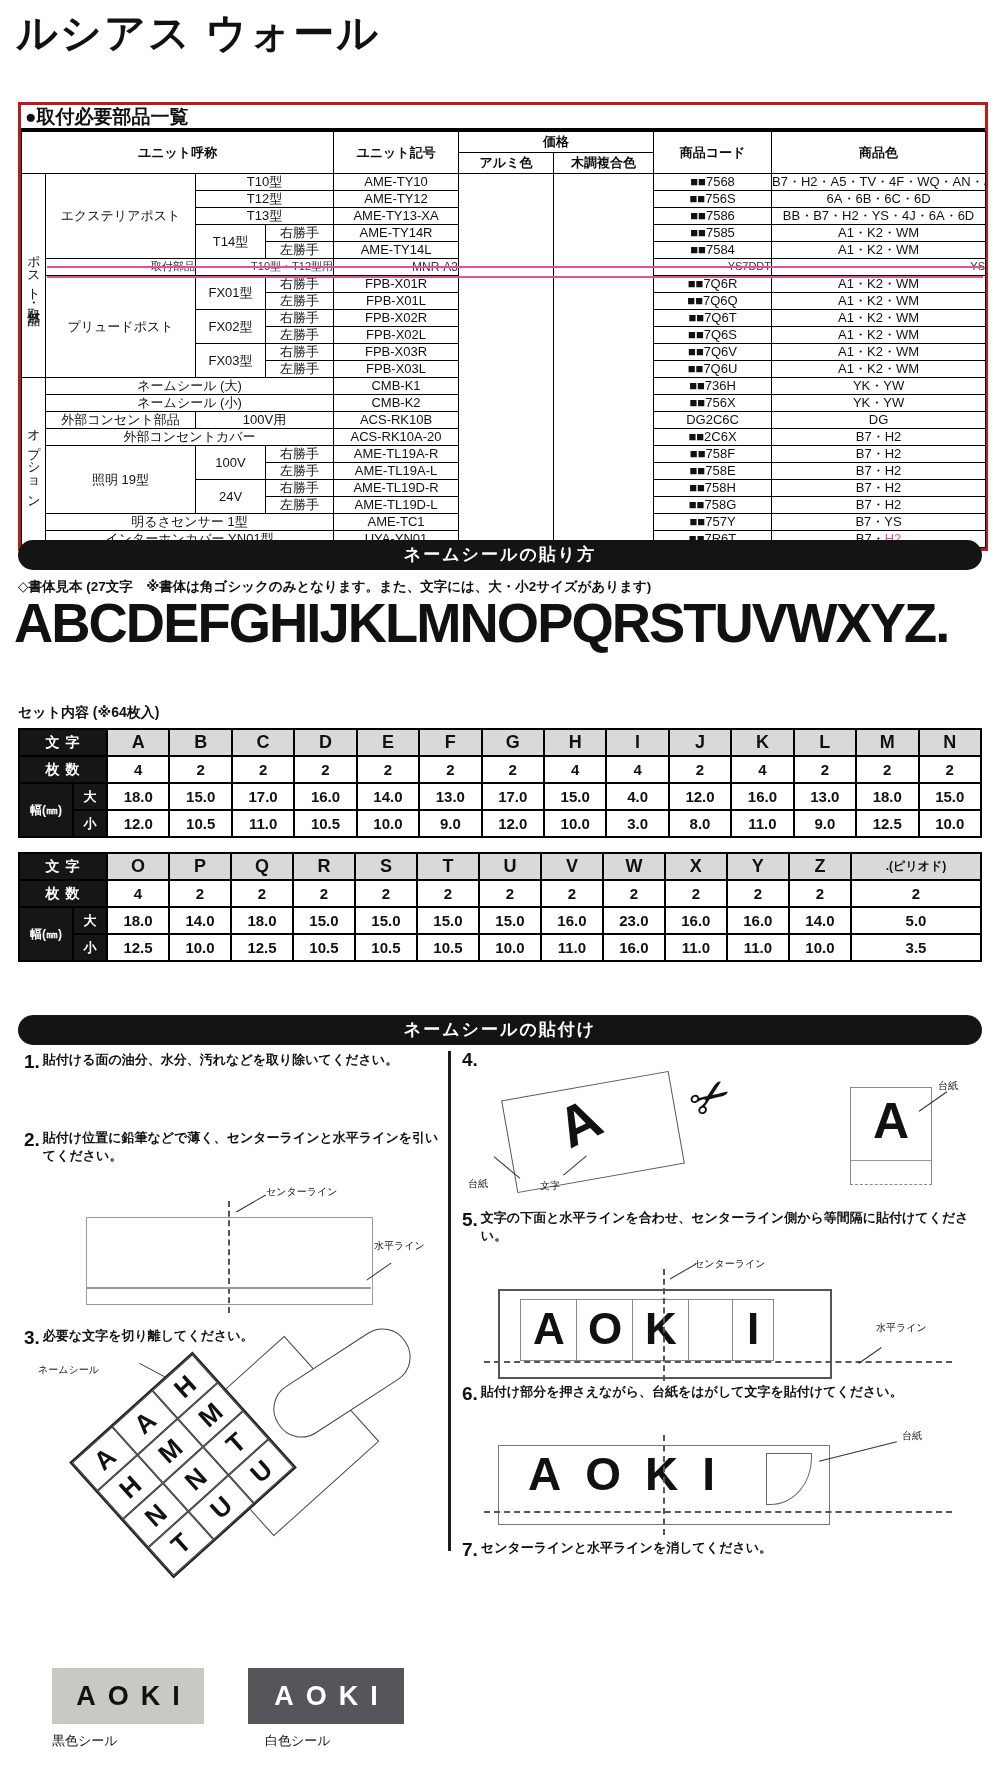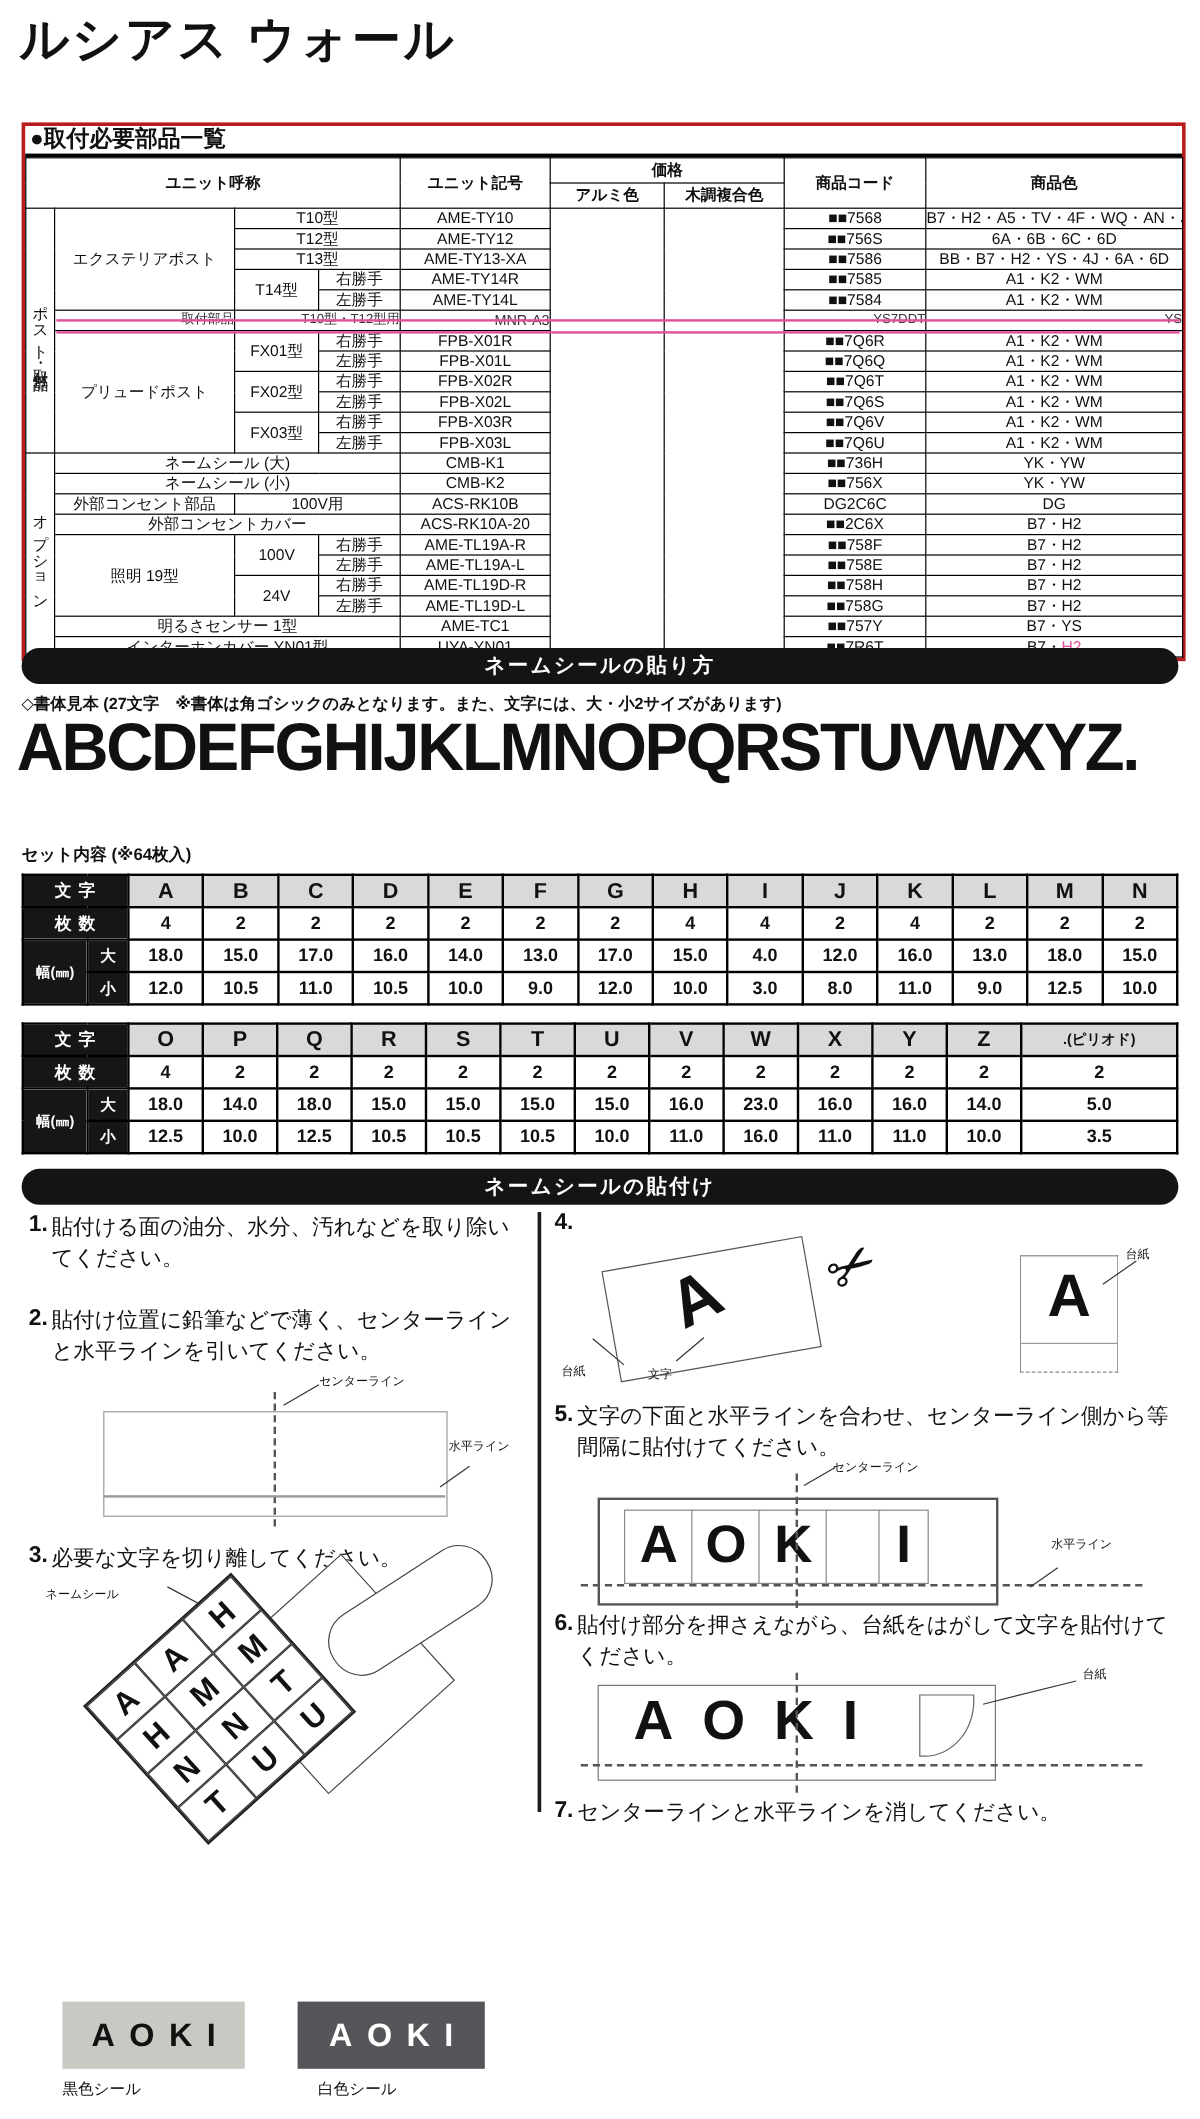--- a/index.html
+++ b/index.html
@@ -36,26 +36,26 @@
   
   table.chars{border-collapse:collapse;width:964px;table-layout:fixed;position:absolute;left:18px;background:#fff;}
   table.chars td{border:2px solid #000;height:23px;text-align:center;font-weight:700;overflow:hidden;white-space:nowrap;}
   table.chars td.lab{background:#161616;color:#fff;font-size:14px;letter-spacing:1px;}
   table.chars td.sz{background:#161616;color:#fff;font-size:13px;}
   table.chars td.wlab{font-size:12px;letter-spacing:0;}
   table.chars td.ltr{background:#d9d9d9;font-size:18px;}
   table.chars td.num{font-size:15px;}
   table.chars td.period-h{background:#d9d9d9;font-size:12px;}
   
-  .guide{position:absolute;left:18px;top:974px;width:964px;height:556px;}
+  .guide{position:absolute;left:18px;top:1015px;width:964px;height:556px;}
   .guide .banner{left:0;top:0;}
   .col-divider{position:absolute;left:430px;top:36px;width:3px;height:500px;background:#1c1c1c;}
   .step{position:absolute;display:flex;align-items:flex-start;}
   .step .no{font-size:19px;font-weight:800;line-height:1.12;margin-right:3px;}
-  .step .txt{font-size:18px;line-height:1.42;}
+  .step .txt{font-size:13px;line-height:1.42;font-weight:bold;}
   .diag{position:absolute;}
   .lbl{position:absolute;font-size:10px;white-space:nowrap;}
   .ptr{position:absolute;border-top:1.5px solid #333;}
   .rect{position:absolute;background:#fff;}
   .vdash{position:absolute;border-left:2px dashed #555;width:0;}
   .hdash{position:absolute;border-top:2px dashed #555;height:0;}
   .hsolid{position:absolute;border-top:2px solid #999;height:0;}
   
   .d2-rect{left:18px;top:30px;width:285px;height:86px;border:1.5px solid #999;}
   

